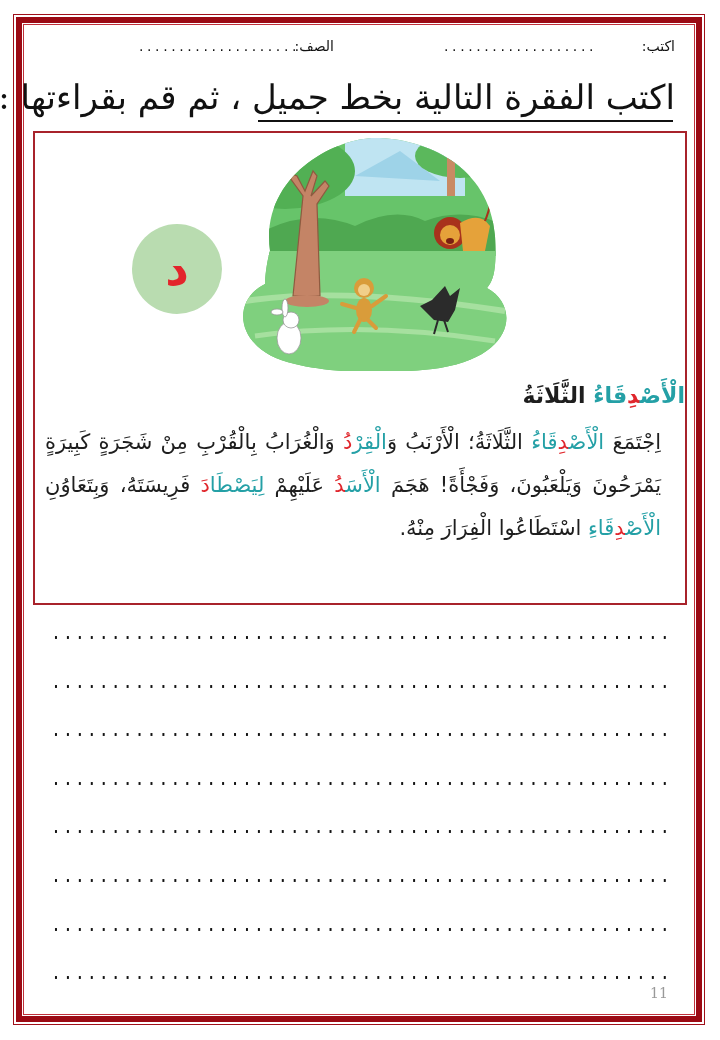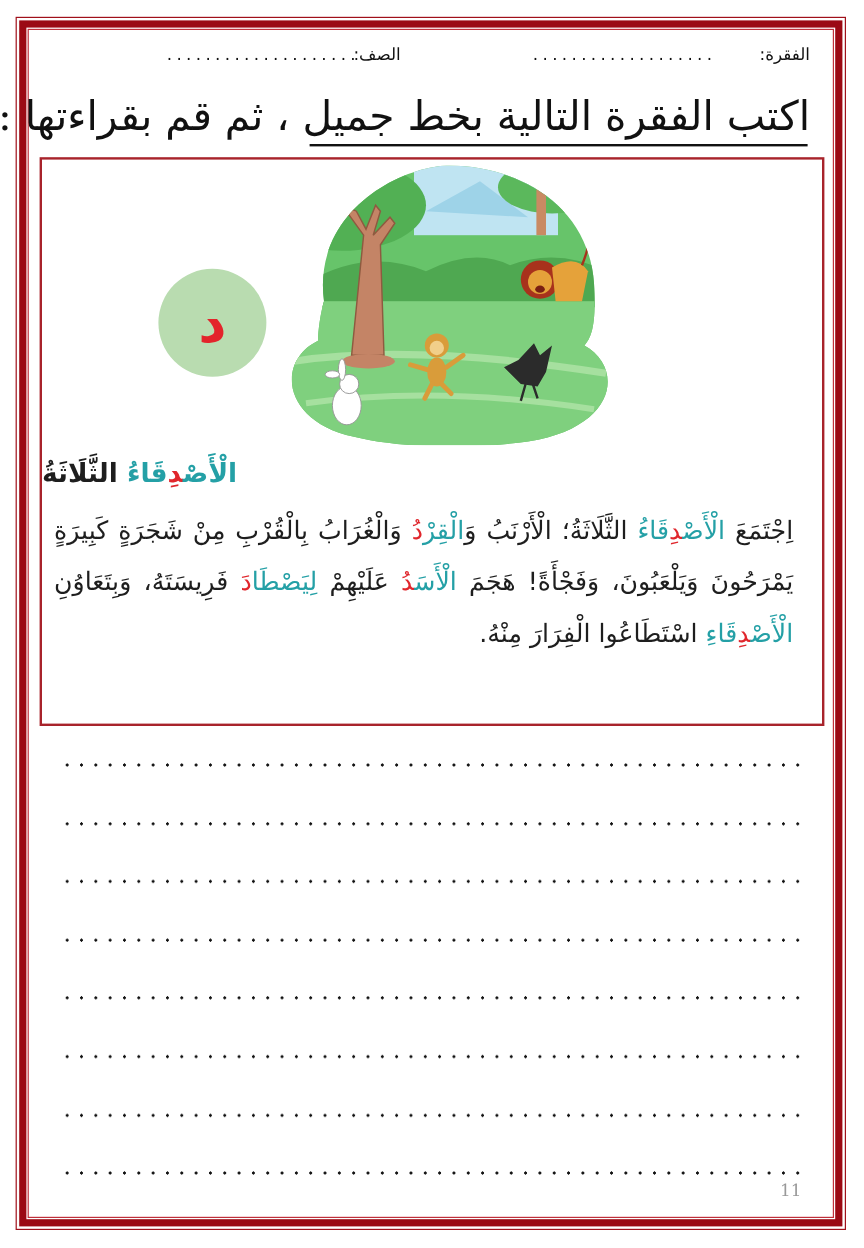--- a/index.html
+++ b/index.html
@@ -23,21 +23,21 @@
   .instruction { position:absolute; top:80px; right:45px; font-family:"DejaVu Serif", serif; font-size:34px; color:#111; white-space:nowrap; line-height:34px; }
   .instruction-underline { position:absolute; top:120px; left:258px; width:415px; height:2px; background:#111; }
 
   
   .story-box { position:absolute; left:33px; top:131px; width:654px; height:474px; border:2px solid #a8232b; box-sizing:border-box; background:#fff; }
 
   .scene { position:absolute; left:190px; top:3px; width:290px; height:235px; }
   .letter-badge { position:absolute; left:97px; top:91px; width:90px; height:90px; border-radius:50%; background:#b9dcb0; display:flex; align-items:center; justify-content:center; }
   .letter-badge span { color:#e3242b; font-size:46px; font-weight:bold; line-height:1; font-family:"DejaVu Sans", sans-serif; }
 
-  .story-title { position:absolute; top:248px; left:0; width:100%; text-align:left; font-size:22px; font-weight:bold; color:#1e1e1e; line-height:30px; }
+  .story-title { position:absolute; top:248px; left:0; width:100%; text-align:right; font-size:22px; font-weight:bold; color:#1e1e1e; line-height:30px; }
   .story-body { position:absolute; top:288px; left:10px; right:24px; font-size:21px; font-weight:normal; color:#1e1e1e; line-height:43px; text-align:justify; text-align-last:right; }
   .teal { color:#24a0a6; }
   .red { color:#e0262c; }
 
   
   .write-lines { position:absolute; left:50px; top:628px; width:624px; }
   .dot-line { height:48.6px; position:relative; }
   .dot-line::after { content:""; position:absolute; left:0; right:0; top:8px; height:3px;
     background-image: radial-gradient(circle, #111 1.1px, transparent 1.4px);
     background-size: 11.95px 3px; background-repeat: repeat-x; }
@@ -45,21 +45,21 @@
   .page-number { position:absolute; top:985px; left:650px; font-family:"DejaVu Serif", serif; font-size:14px; color:#999; }
 </style>
 </head>
 <body>
 
 <div class="frame-outer"></div>
 <div class="frame-thick"></div>
 <div class="frame-inner"></div>
 
 <div class="header-row rtl">
-  <span class="hdr-field name-label">الفقرة:</span>
+  <span class="hdr-field name-label">اكتب:</span>
   <span class="hdr-field name-dots">...................</span>
   <span class="hdr-field class-label">الصف:</span>
   <span class="hdr-field class-dots">....................</span>
 </div>
 
 <div class="instruction rtl">اكتب الفقرة التالية بخط جميل ، ثم قم بقراءتها :</div>
 <div class="instruction-underline"></div>
 
 <div class="story-box">
   <div class="letter-badge">

